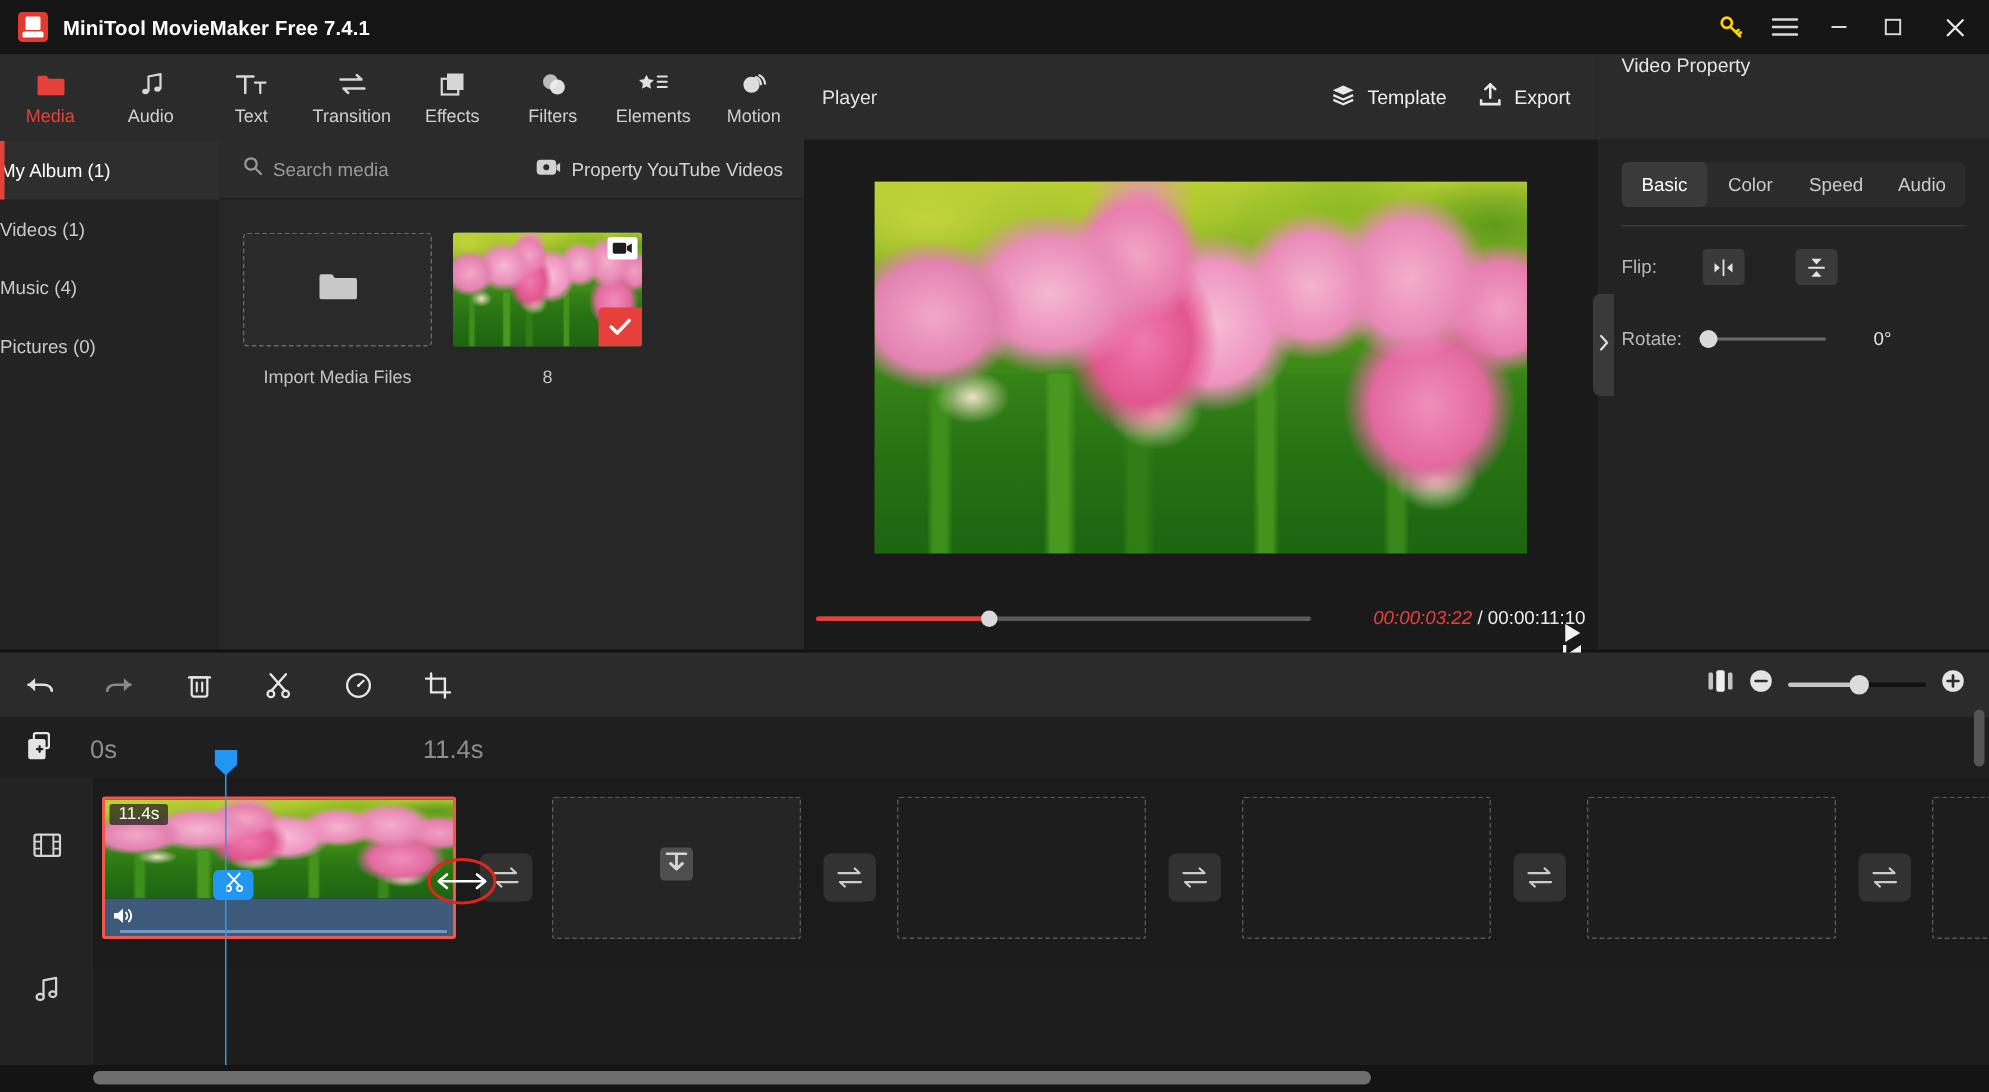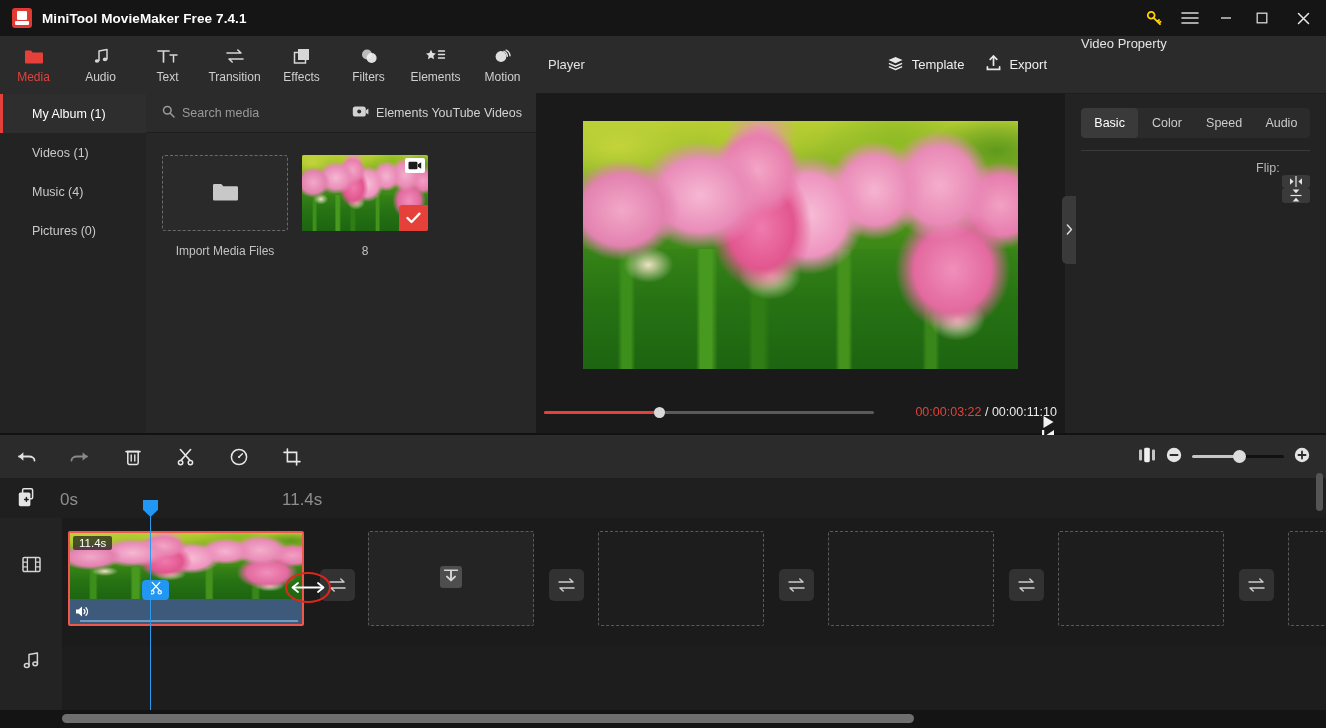--- a/index.html
+++ b/index.html
@@ -54,21 +54,21 @@
   .tool .tl { font-size: 12px; white-space: nowrap; overflow: hidden; }
   .tool.active { color: #e5413a; }
   .tool .ic { height: 20px; display: flex; align-items: center; justify-content: center; }
 
   
   .leftnav {
     position: absolute; left: 0; top: 94px; width: 146px; height: 339px;
     background: #232323;
   }
   .nav-item {
-    height: 39px; display: flex; align-items: center; padding-left: 32px;
+    height: 39px; display: flex; align-items: center; padding-left: 0;
     font-size: 12.5px; color: #c9c9c9; position: relative;
   }
   .nav-item.active { background: #2e2e2e; color: #ffffff; }
   .nav-item.active::before {
     content: ""; position: absolute; left: 0; top: 0; width: 3px; height: 39px;
     background: #e5413a;
   }
 
   
   .media-panel {
@@ -171,21 +171,21 @@
   .video-frame { width: 435px; height: 248px; position: relative; overflow: hidden; }
   .ctrls { position: absolute; left: 0; top: 359px; width: 529px; height: 38px; background: #1a1a1a; }
   .seekrow { position: absolute; left: 8px; top: 9px; width: 513px; height: 16px; display: flex; align-items: center; }
   .seek-track { position: relative; width: 330px; height: 3px; background: #5a5a5a; border-radius: 2px; }
   .seek-fill { position: absolute; left: 0; top: 0; height: 3px; width: 116px; background: #e5413a; border-radius: 2px; }
   .seek-knob {
     position: absolute; left: 110px; top: -4px; width: 11px; height: 11px;
     border-radius: 50%; background: #d9d9d9;
   }
   .timecode { margin-left: auto; font-size: 12.5px; color: #eaeaea; white-space: nowrap; }
-  .timecode .cur { color: #e5413a; }
+  .timecode .cur { color: #e5413a; font-style: italic; }
   .ctrl-row { position: absolute; left: 0; top: 20px; width: 529px; height: 18px; display: flex; align-items: flex-end; flex-direction: column; }
   .cbtn { width: 34px; height: 28px; display: flex; align-items: center; justify-content: center; }
   .vol-track { position: relative; width: 110px; height: 3px; background: #c9c9c9; border-radius: 2px; margin-left: 5px; }
   .vol-knob { position: absolute; right: -5px; top: -4px; width: 11px; height: 11px; border-radius: 50%; background: #d9d9d9; }
   .ratio-sel {
     margin-left: auto; width: 76px; height: 22px; background: #3a3a3a; border-radius: 3px;
     display: flex; align-items: center; padding: 0 8px; font-size: 12px; color: #cfcfcf;
   }
   .ratio-sel .cv { margin-left: auto; }
   .fs-btn { width: 34px; height: 28px; display: flex; align-items: center; justify-content: center; margin-right: 4px; }
@@ -197,21 +197,21 @@
   }
   .vprop-head { height: 58px; display: flex; background: #2b2b2b; border-bottom: 1px solid #1e1e1e; }
   .vprop-head .vt { margin-left: 16px; font-size: 13px; color: #e4e4e4; }
   .tabs {
     margin: 14px 16px 0 16px; height: 30px; background: #2b2b2b; border-radius: 4px;
     display: flex; align-items: center; overflow: hidden;
   }
   .tab { flex: 1; height: 30px; display: flex; align-items: center; justify-content: center; font-size: 12.5px; color: #cbcbcb; }
   .tab.active { background: #3a3a3a; color: #ffffff; border-radius: 4px; }
   .vdiv { margin: 12px 16px 0 16px; height: 1px; background: #3a3a3a; }
-  .prow { display: flex; align-items: flex-end; padding: 0 16px; height: 34px; margin-top: 10px; flex-direction: column; }
+  .prow { display: flex; align-items: center; padding: 0 16px; height: 34px; margin-top: 10px; }
   .plabel { width: 54px; font-size: 12.5px; color: #b7b7b7; }
   .sqbtn { width: 28px; height: 24px; background: #3a3a3a; border-radius: 3px; display: flex; align-items: center; justify-content: center; }
   .rot-track { position: relative; width: 78px; height: 2px; background: #6a6a6a; margin-left: 4px; }
   .rot-knob { position: absolute; left: -6px; top: -5px; width: 12px; height: 12px; border-radius: 50%; background: #d9d9d9; }
   .rot-val { margin-left: 32px; font-size: 12.5px; color: #e0e0e0; }
   .reset-wrap { position: absolute; left: 0; bottom: 0; width: 261px; height: 62px; border-top: 1px solid #1c1c1c; background: #232323; }
   .reset-btn {
     position: absolute; right: 20px; top: 14px; width: 100px; height: 30px;
     background: #333333; border-radius: 4px; display: flex; align-items: center;
     justify-content: center; font-size: 12.5px; color: #5f5f5f;
@@ -444,21 +444,21 @@
         <input type="text" placeholder="Search media" style="">
       </div>
       <div class="yt-dl">
         <span>
           <svg width="17" height="13" viewBox="0 0 17 13">
               <rect x="0.8" y="1.5" width="13" height="10" rx="2.6" fill="#d2d2d2"></rect>
               <path d="M14 5.2l2.4-1.6v6l-2.4-1.6z" fill="#d2d2d2"></path>
               <circle cx="7.2" cy="6.5" r="2" fill="#2b2b2b"></circle>
             </svg>
         </span>
-        <span>Elements YouTube Videos</span>
+        <span>Property YouTube Videos</span>
       </div>
     </div>
     <div class="media-grid">
       <div class="media-cell">
         <div class="import-box">
           <span>
             <svg width="26" height="21" viewBox="0 0 26 21">
                 <path d="M1 4.2a1.3 1.3 0 011.3-1.3h7l2 2.4h13.4a1.3 1.3 0 011.3 1.3v11.6a1.3 1.3 0 01-1.3 1.3H2.3A1.3 1.3 0 011 18.2z" fill="#c8c8c8"></path>
               </svg>
           </span>
@@ -614,20 +614,27 @@
           </svg>
       </div>
       <div class="sqbtn" style="margin-left:34px;">
         <svg width="14" height="15" viewBox="0 0 14 15">
             <path d="M1.5 7.5h11" stroke="#e4e4e4" stroke-width="1.2"></path>
             <path d="M3.6 1.5l3.4 3.8 3.4-3.8z" fill="#e4e4e4"></path>
             <path d="M3.6 13.5l3.4-3.8 3.4 3.8z" fill="#e4e4e4"></path>
           </svg>
       </div>
     </div>
+    <div class="prow" style="margin-top:14px;">
+      <div class="plabel">Rotate:</div>
+      <div class="rot-track">
+        <div class="rot-knob"></div>
+      </div>
+      <div class="rot-val">0°</div>
+    </div>
   </div>
   <div class="collapse-tab">
     <span>
       <svg width="7" height="11" viewBox="0 0 7 11">
           <path d="M1.4 1l4 4.5-4 4.5" fill="none" stroke="#dcdcdc" stroke-width="1.5" stroke-linecap="round" stroke-linejoin="round"></path>
         </svg>
     </span>
   </div>
 
   <div class="tl-toolbar">

